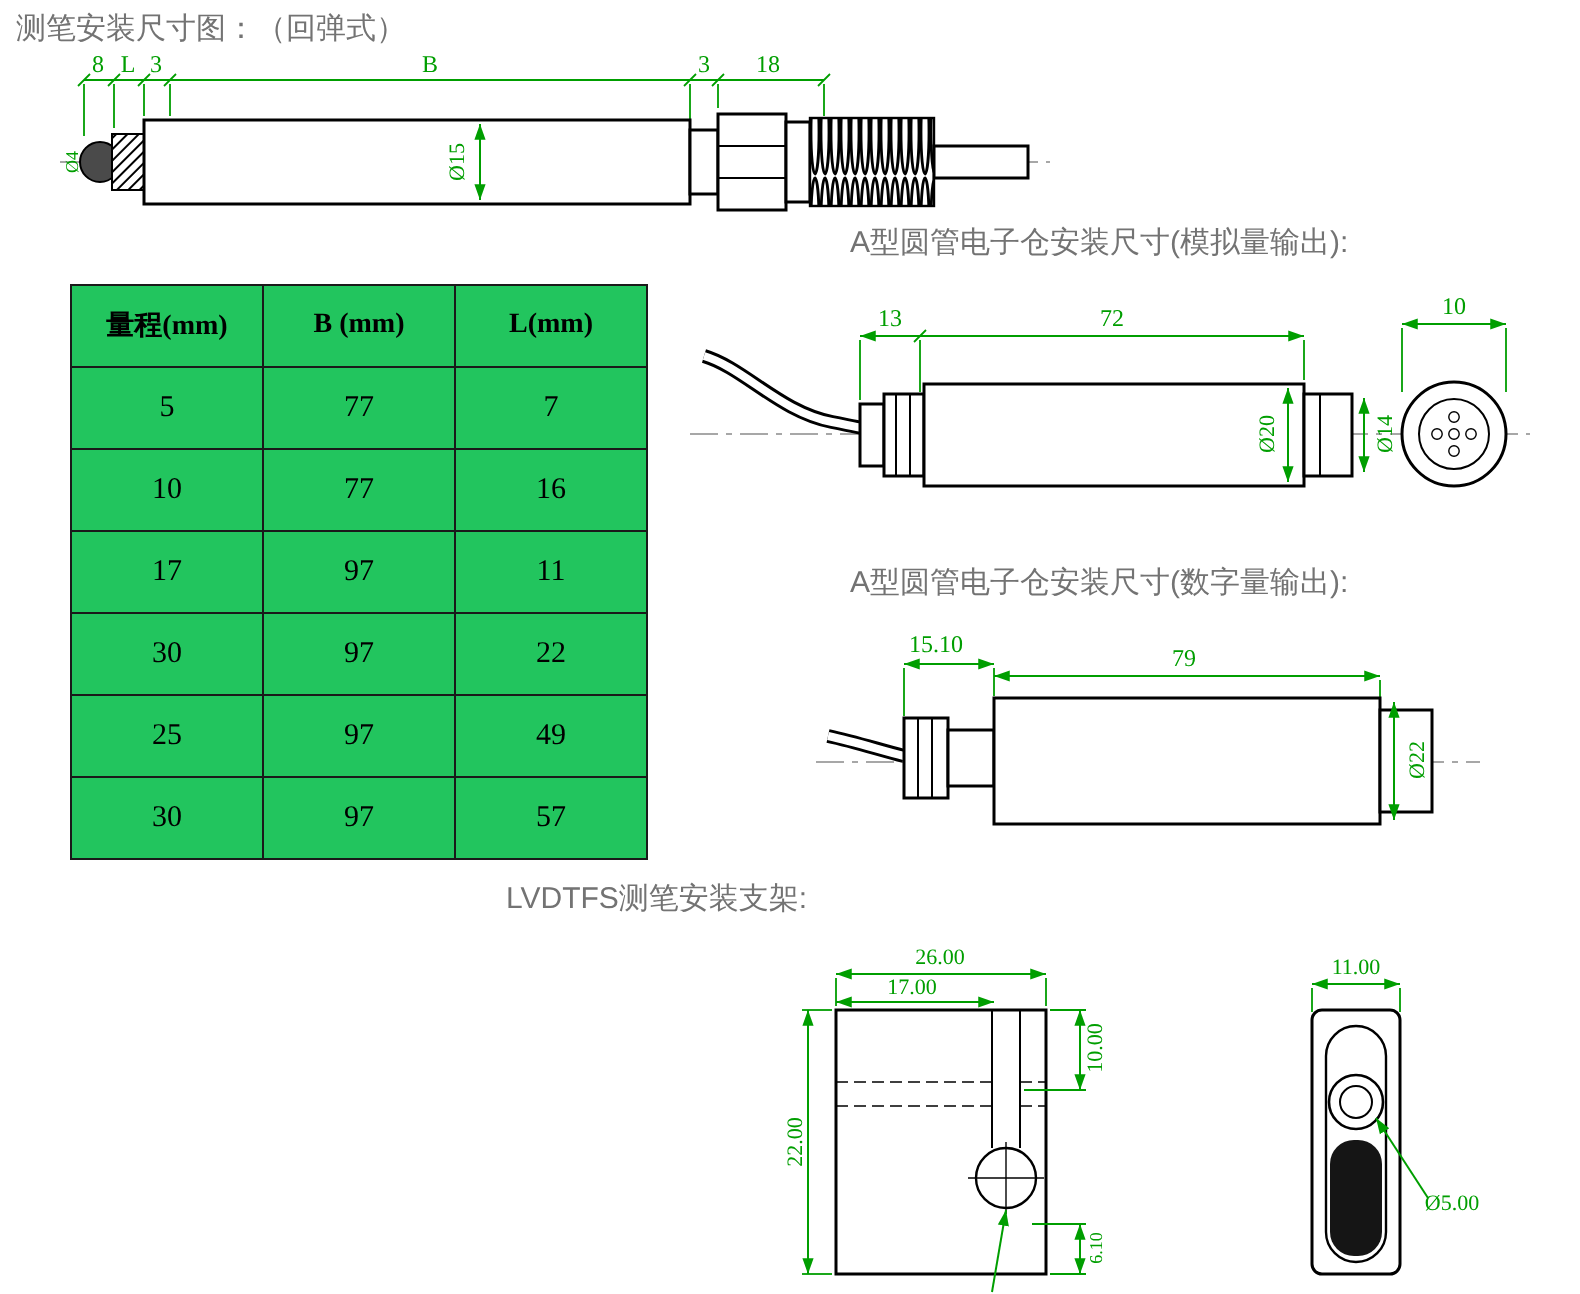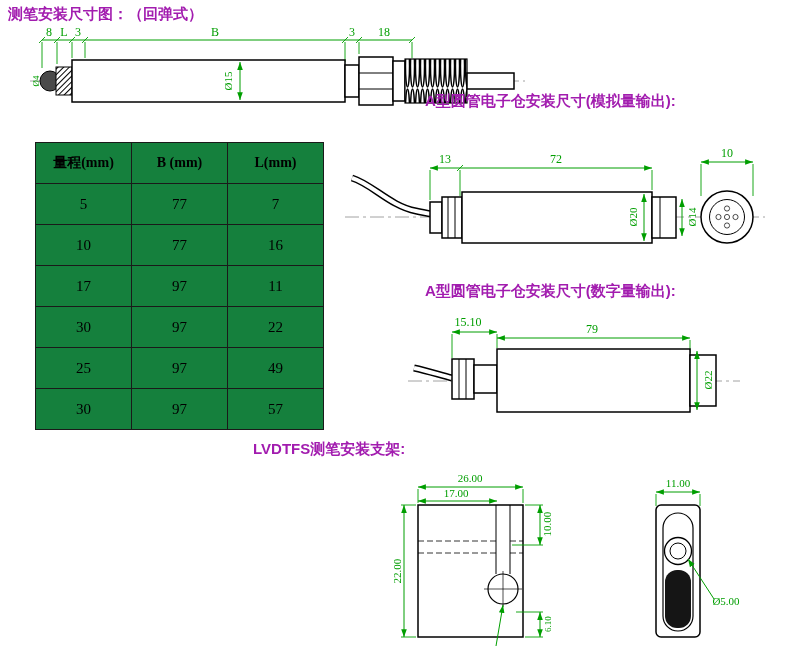--- a/index.html
+++ b/index.html
@@ -1,20 +1,20 @@
 <!DOCTYPE html>
 <html><head>
 <meta charset="utf-8">
 <style>
   html,body{margin:0;padding:0;background:#ffffff;}
   .sheet{position:relative;width:790px;height:647px;background:#ffffff;overflow:hidden;
          font-family:"Liberation Sans",sans-serif;color:#000;}
-  .title{position:absolute;font-weight:bold;font-size:15px;white-space:nowrap;color:#a21caf;}
+  .title{position:absolute;font-weight:normal;font-size:15px;white-space:nowrap;color:#737373;}
   .dim-table{position:absolute;left:35px;top:142px;border-collapse:collapse;
-             font-family:"Liberation Serif",serif;color:#000;background:#15803d;padding-left:36px;}
+             font-family:"Liberation Serif",serif;color:#000;background:#22c55e;padding-left:36px;}
   .dim-table th,.dim-table td{border:1px solid #1a1a1a;text-align:center;vertical-align:middle;
              width:95px;height:40px;padding:0;}
   .dim-table th{font-size:14px;font-weight:bold;}
   .dim-table td{font-size:15px;}
   svg{position:absolute;left:0;top:0;}
   .part{fill:#ffffff;stroke:#000;stroke-width:1.5;}
   .thin{stroke:#000;stroke-width:1;fill:none;}
   .hair{stroke:#000;stroke-width:0.7;fill:none;}
   .hid{stroke:#000;stroke-width:0.8;fill:none;stroke-dasharray:6 3;}
   .cl{stroke:#8a8a8a;stroke-width:0.8;fill:none;stroke-dasharray:14 4 3 4;}
@@ -201,21 +201,21 @@
       <rect x="665" y="570" width="26" height="58" rx="12" fill="#151515"></rect>
       <circle cx="678" cy="551" r="13.5" fill="#fff" stroke="#000" stroke-width="1.3"></circle>
       <circle cx="678" cy="551" r="8" fill="#fff" stroke="#000" stroke-width="1"></circle>
 
       <line class="dim" x1="714" y1="599" x2="688" y2="559" marker-end="url(#ar)"></line>
       <text class="dtext vlabel" x="726" y="605">Ø5.00</text>
     </g>
   </svg>
 
   <div class="title" style="left:8px;top:5px;">测笔安装尺寸图：（回弹式）</div>
-  <div class="title" style="left:425px;top:92px;">A型圆管电子仓安装尺寸(模拟量输出):</div>
+  <div class="title" style="left:425px;top:112px;">A型圆管电子仓安装尺寸(模拟量输出):</div>
   <div class="title" style="left:253px;top:440px;">LVDTFS测笔安装支架:</div>
   <div class="title" style="left:425px;top:282px;">A型圆管电子仓安装尺寸(数字量输出):</div>
 
   <table class="dim-table">
     <tbody>
         <tr>
       <th>量程(mm)</th>
       <th>B (mm)</th>
       <th>L(mm)</th>
     </tr>

